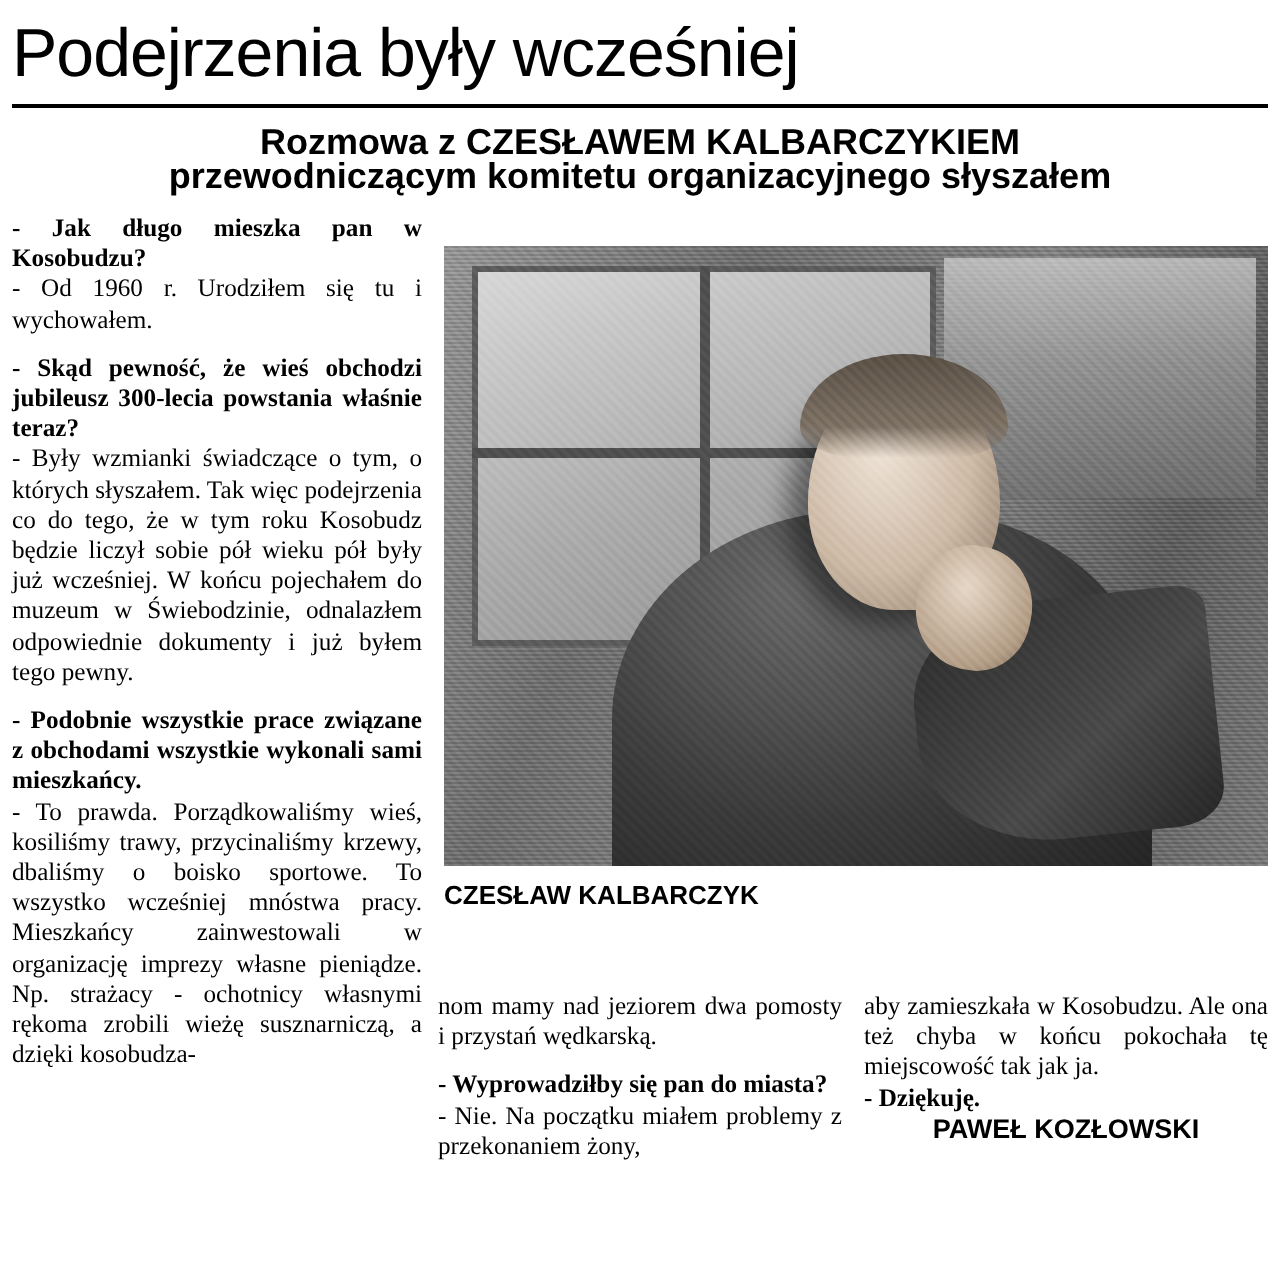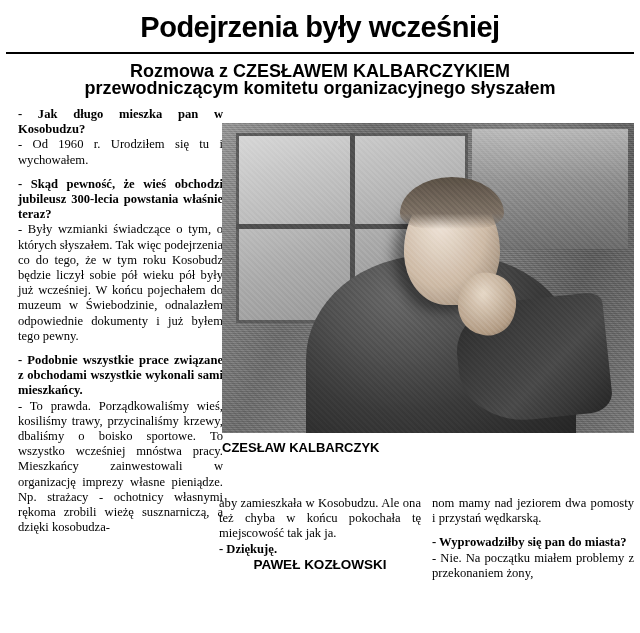--- a/index.html
+++ b/index.html
@@ -18,24 +18,23 @@
     position: relative;
     width: 640px;
     height: 633px;
     padding: 0;
     box-sizing: border-box;
   }
 
   
   .headline {
     font-family: "Liberation Sans", sans-serif;
-    font-weight: bold;
-    font-size: 29px;
+    font-weight: normal;
+    font-size: 34px;
     line-height: 42px;
-    text-align: center;
     letter-spacing: -0.5px;
     margin: 6px 0 0 0;
     padding: 0 6px;
     white-space: nowrap;
   }
   .rule {
     height: 2px;
     background: #000;
     margin: 4px 6px 0 6px;
   }
@@ -70,21 +69,20 @@
     font-weight: bold;
     font-family: "Liberation Serif", serif;
   }
 
   
   .col-left-top {
     position: absolute;
     left: 6px;
     top: 0;
     width: 205px;
-    margin-left: 12px;
   }
   .col-left-top p { text-indent: 0; }
 
   
   .photo-block {
     position: absolute;
     left: 222px;
     top: 0;
     width: 412px;
     margin-top: 16px;
@@ -247,27 +245,27 @@
         <div class="hand"></div>
         <div class="grain"></div>
       </div>
       <div class="caption-name">CZESŁAW KALBARCZYK</div>
     </div>
 
     <div class="bottom-cols">
       <div class="col bcol left">
         
       </div>
-      <div class="col bcol right">
-        <p>aby zamieszkała w Kosobudzu. Ale ona też chyba w końcu pokochała tę miejscowość tak jak ja.</p>
-        <p class="thanks">- Dziękuję.</p>
-        <p class="byline">PAWEŁ KOZŁOWSKI</p>
-      </div>
       <div class="col bcol mid">
         <p>nom mamy nad jeziorem dwa pomosty i przystań wędkarską.</p>
         <div class="spacer-sm"></div>
         <p class="q">- Wyprowadziłby się pan do miasta?</p>
         <p>- Nie. Na początku miałem problemy z przekonaniem żony,</p>
       </div>
+      <div class="col bcol right">
+        <p>aby zamieszkała w Kosobudzu. Ale ona też chyba w końcu pokochała tę miejscowość tak jak ja.</p>
+        <p class="thanks">- Dziękuję.</p>
+        <p class="byline">PAWEŁ KOZŁOWSKI</p>
+      </div>
     </div>
 
   </div>
 </div>
 
 </body></html>

